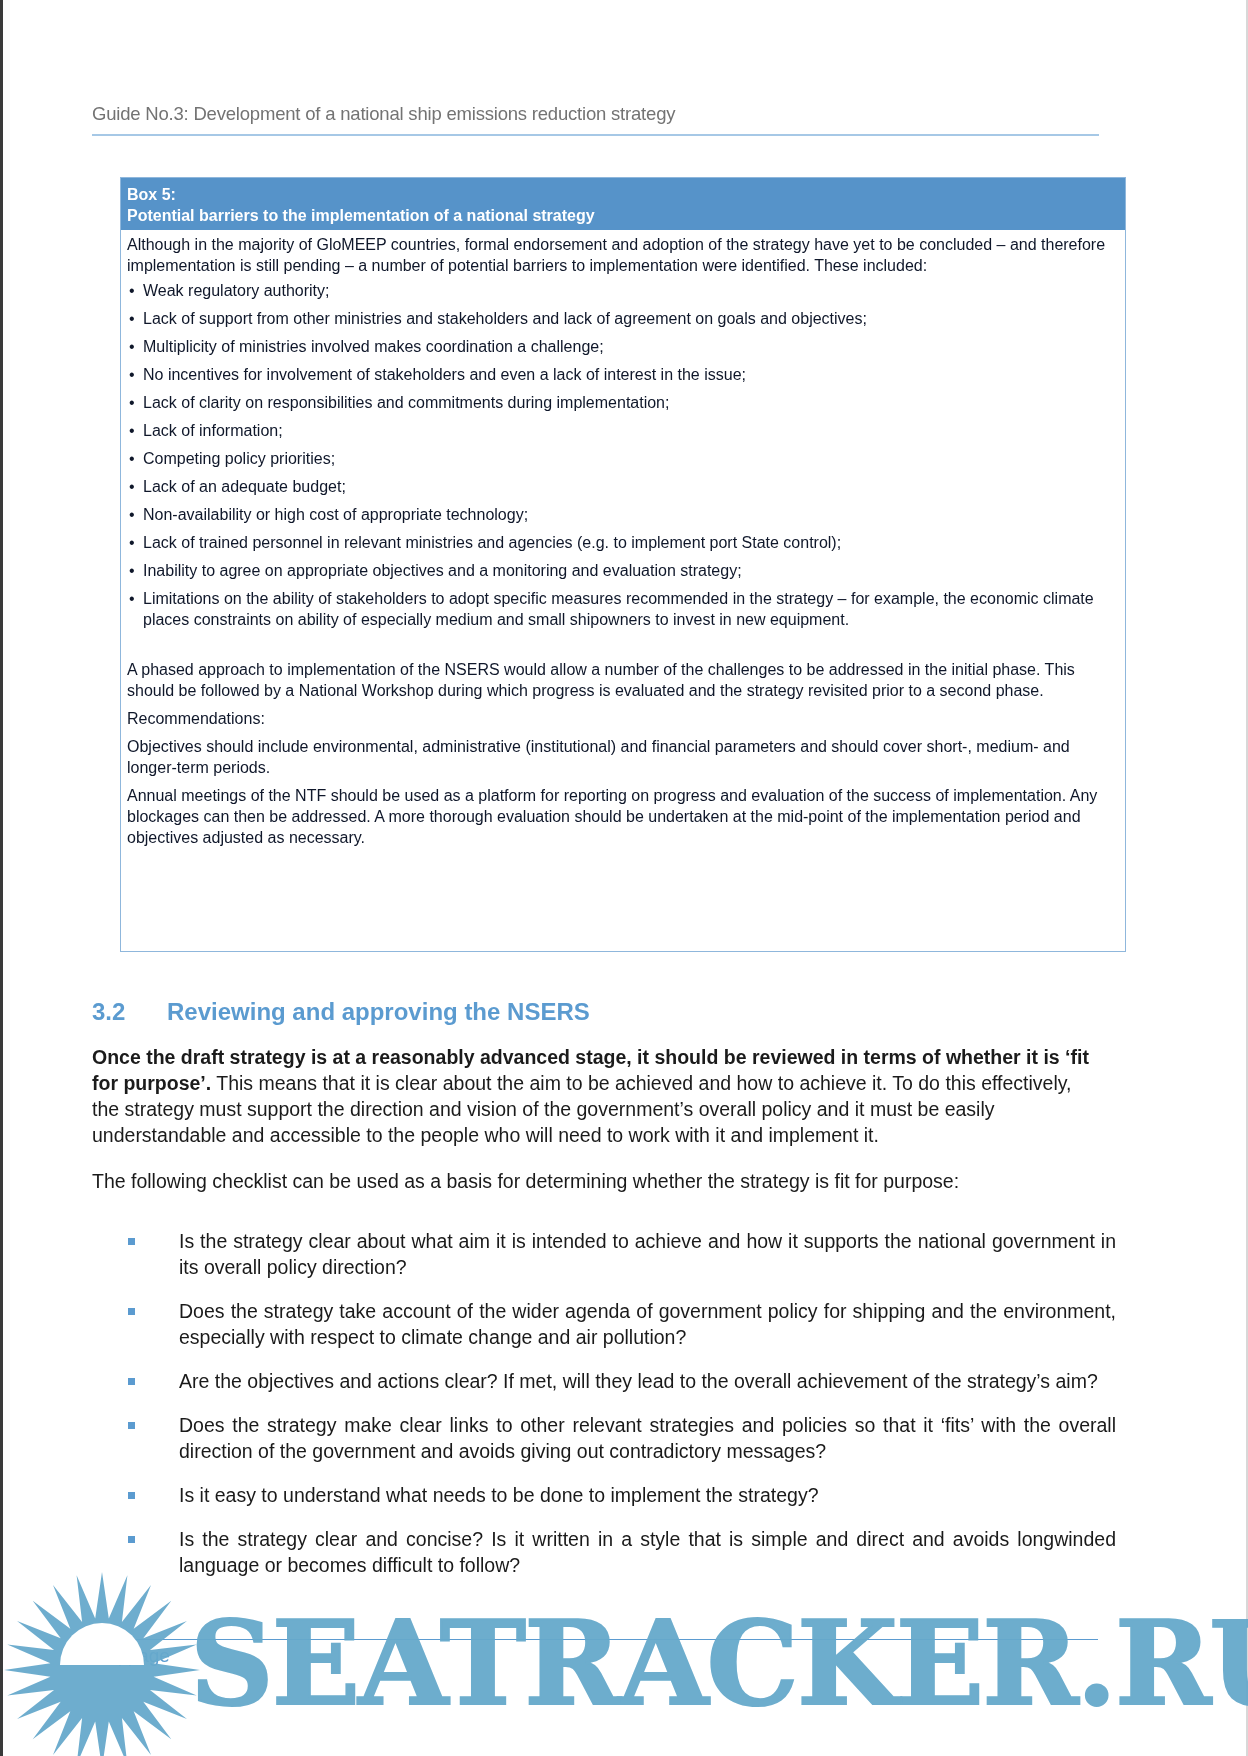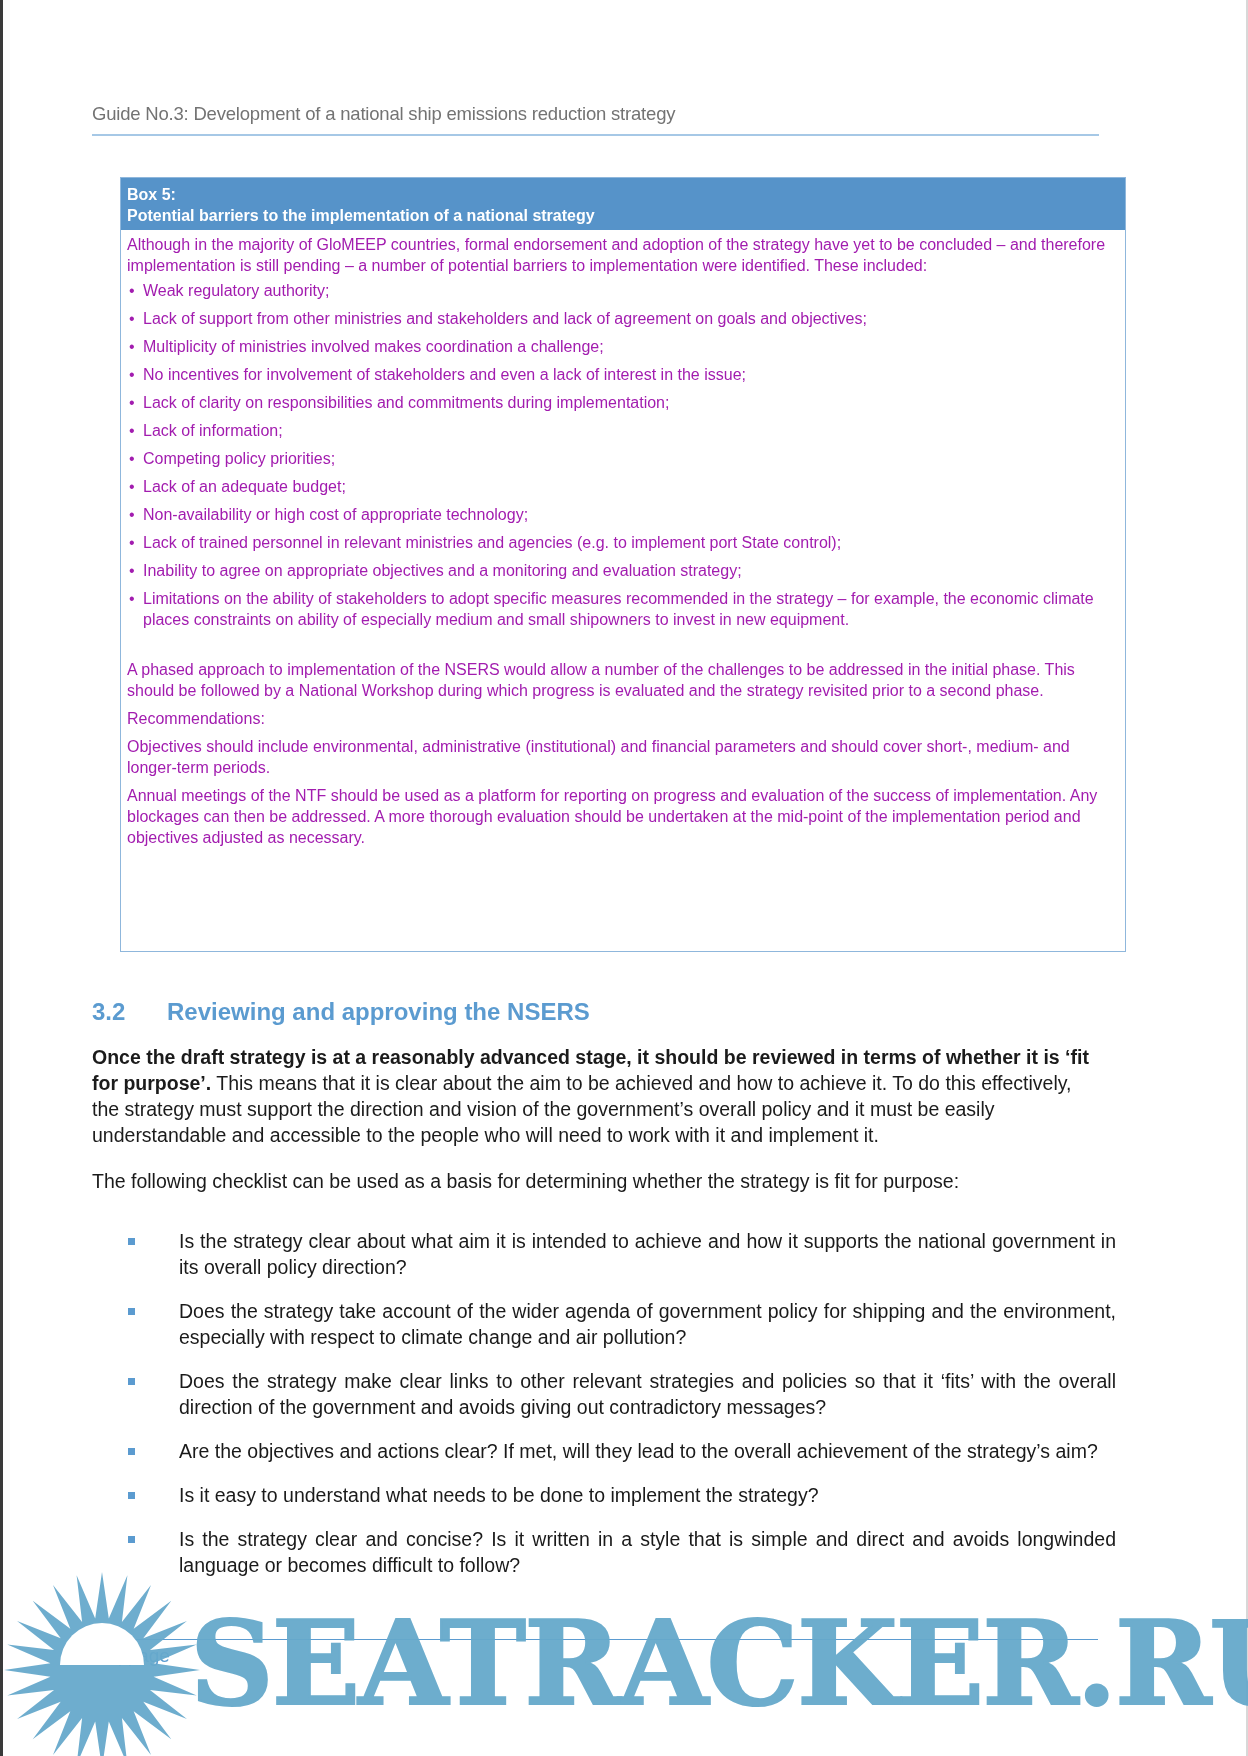--- a/index.html
+++ b/index.html
@@ -16,21 +16,21 @@
     position: absolute; left: 92px; top: 103px;
     font-size: 18.5px; color: #737373; letter-spacing: -0.2px;
     font-family: "Liberation Sans", sans-serif;
   }
   .header-rule { position: absolute; left: 92px; top: 134px; width: 1007px; height: 2px; background: #a6c8e6; }
 
   .box { position: absolute; left: 92px; top: 177px; width: 1006px; height: 775px;
          border: 1px solid #8fb7dc; box-sizing: border-box; margin-left: 28px; }
   .box-head { background: #5693c9; color: #fff; padding: 6px 6px 4px 6px; font-weight: bold;
               font-size: 16px; line-height: 21px; }
-  .box-body { padding: 4px 6px; font-size: 16px; line-height: 21px; color: #a21caf; }
+  .box-body { padding: 4px 6px; font-size: 16px; line-height: 21px; color: #0f172a; }
   .box-body p { margin: 0 0 7px 0; }
   .box-body ul { list-style: none; padding: 0; margin: 0; }
   .box-body li { position: relative; padding-left: 16px; margin-bottom: 7px; }
   .box-body li .dot { position: absolute; left: 2px; top: 0; }
   .box-body .gap { height: 29px; }
 
   .section-title { position: absolute; left: 92px; top: 998px; font-size: 24px; font-weight: bold; color: #5b9bd0; }
   .section-title .num { display: inline-block; width: 75px; }
 
   .intro { position: absolute; left: 92px; top: 1044px; width: 1008px; font-size: 19.5px; line-height: 26px; color: #1b1b1b; }
@@ -94,22 +94,22 @@
 
 <div class="intro">
   <b>Once the draft strategy is at a reasonably advanced stage, it should be reviewed in terms of whether it is ‘fit for purpose’.</b><span> This means that it is clear about the aim to be achieved and how to achieve it. To do this effectively, the strategy must support the direction and vision of the government’s overall policy and it must be easily understandable and accessible to the people who will need to work with it and implement it.</span>
 </div>
 
 <div class="lead2">The following checklist can be used as a basis for determining whether the strategy is fit for purpose:</div>
 
 <ul class="checklist">
   <li><span class="sq"></span><span>Is the strategy clear about what aim it is intended to achieve and how it supports the national government in its overall policy direction?</span></li>
   <li><span class="sq"></span><span>Does the strategy take account of the wider agenda of government policy for shipping and the environment, especially with respect to climate change and air pollution?</span></li>
+  <li><span class="sq"></span><span>Are the objectives and actions clear? If met, will they lead to the overall achievement of the strategy’s aim?</span></li>
   <li><span class="sq"></span><span>Does the strategy make clear links to other relevant strategies and policies so that it ‘fits’ with the overall direction of the government and avoids giving out contradictory messages?</span></li>
-  <li><span class="sq"></span><span>Are the objectives and actions clear? If met, will they lead to the overall achievement of the strategy’s aim?</span></li>
   <li><span class="sq"></span><span>Is it easy to understand what needs to be done to implement the strategy?</span></li>
   <li><span class="sq"></span><span>Is the strategy clear and concise? Is it written in a style that is simple and direct and avoids longwinded language or becomes difficult to follow?</span></li>
 </ul>
 
 <div class="footer-rule"></div>
 <div class="page-num">
   <b>18</b><span> | </span><span>page</span>
 </div>
 
 <svg class="wm-sun" viewBox="0 0 200 190">

